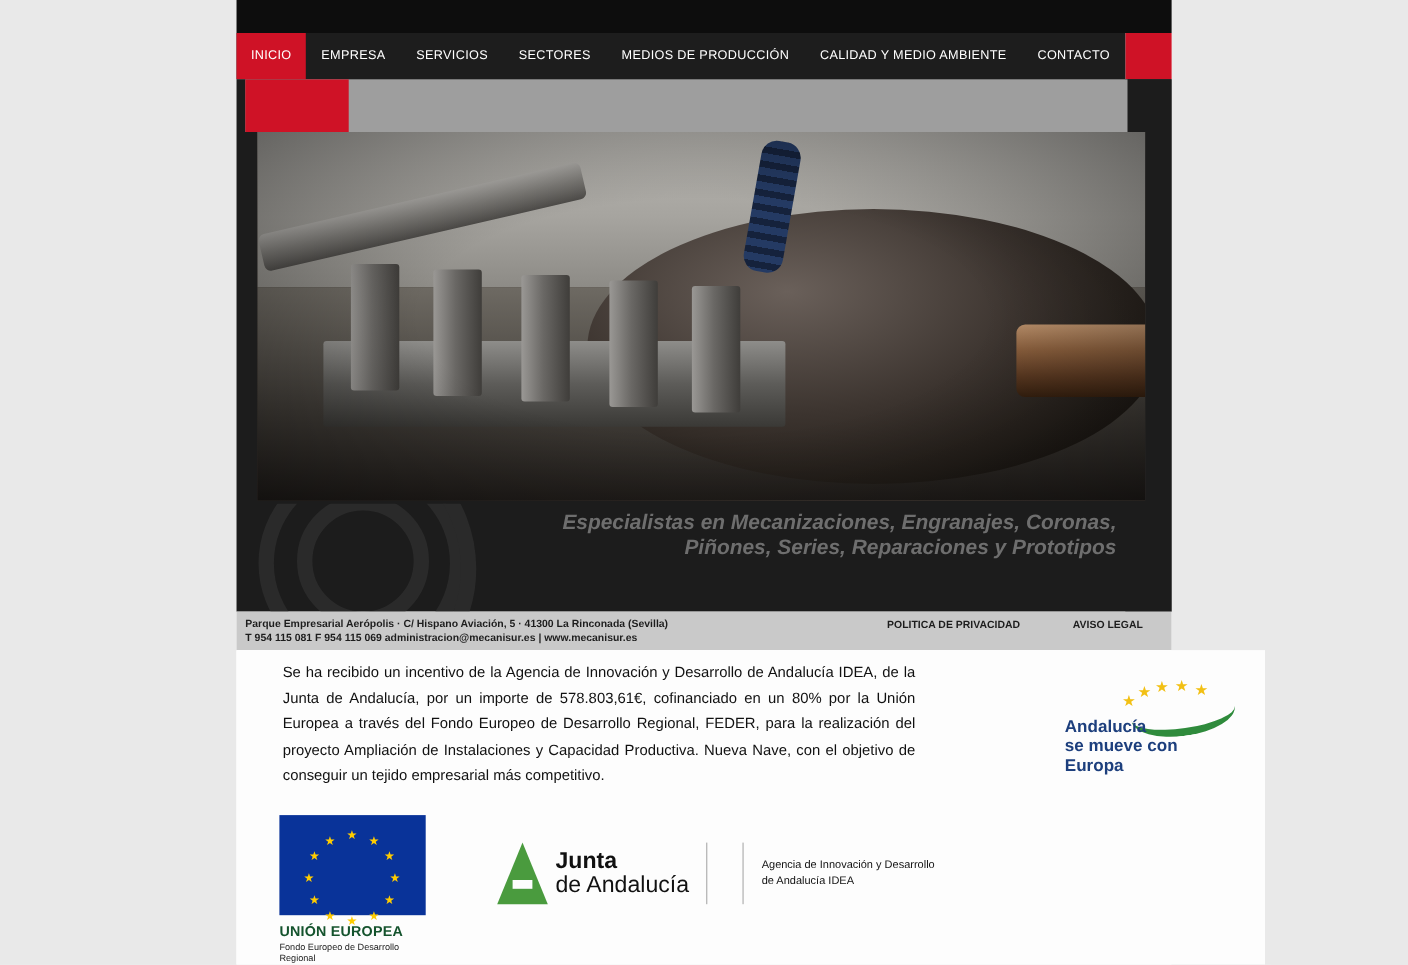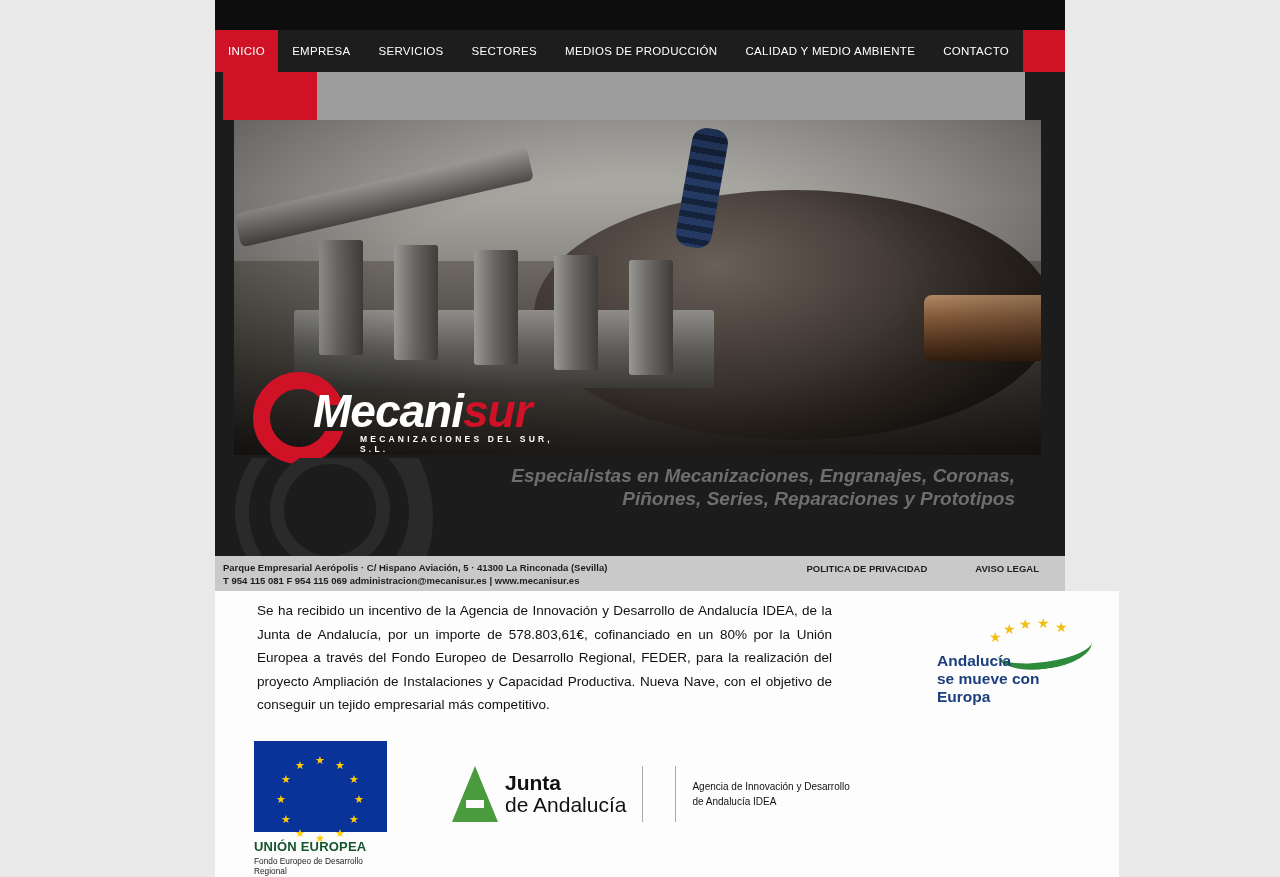--- a/index.html
+++ b/index.html
@@ -279,20 +279,21 @@
   }
 
   
   .content {
     position: absolute;
     left: 0;
     top: 591px;
     width: 904px;
     height: 286px;
     background: #fdfdfd;
+    padding-left: 31px;
   }
   .notice-text {
     position: absolute;
     left: 42px;
     top: 8px;
     width: 575px;
     font-size: 13.5px;
     line-height: 23.5px;
     color: #111111;
     text-align: justify;
@@ -495,25 +496,20 @@
       <div class="hero-hose"></div>
       <div class="hero-toolblock"></div>
       <div class="hero-bolt" style="left:85px; top:120px;"></div>
       <div class="hero-bolt" style="left:160px; top:125px;"></div>
       <div class="hero-bolt" style="left:240px; top:130px;"></div>
       <div class="hero-bolt" style="left:320px; top:135px;"></div>
       <div class="hero-bolt" style="left:395px; top:140px;"></div>
       <div class="hero-dark-vignette"></div>
     </div>
 
-    <div class="logo">
-      <div class="logo-ring"></div>
-      <div class="logo-text"><span>Mecani</span><span class="red">sur</span></div>
-      <div class="logo-sub">MECANIZACIONES DEL SUR, S.L.</div>
-    </div>
 
     <div class="swirl">
       <div class="r" style="left:20px; top:-40px; width:160px; height:160px;"></div>
       <div class="r" style="left:55px; top:-8px; width:92px; height:92px;"></div>
       <div class="r" style="left:-40px; top:-70px; width:230px; height:230px;"></div>
     </div>
 
     <div class="tagline">
       <div>Especialistas en Mecanizaciones, Engranajes, Coronas,</div>
       <div>Piñones, Series, Reparaciones y Prototipos</div>

